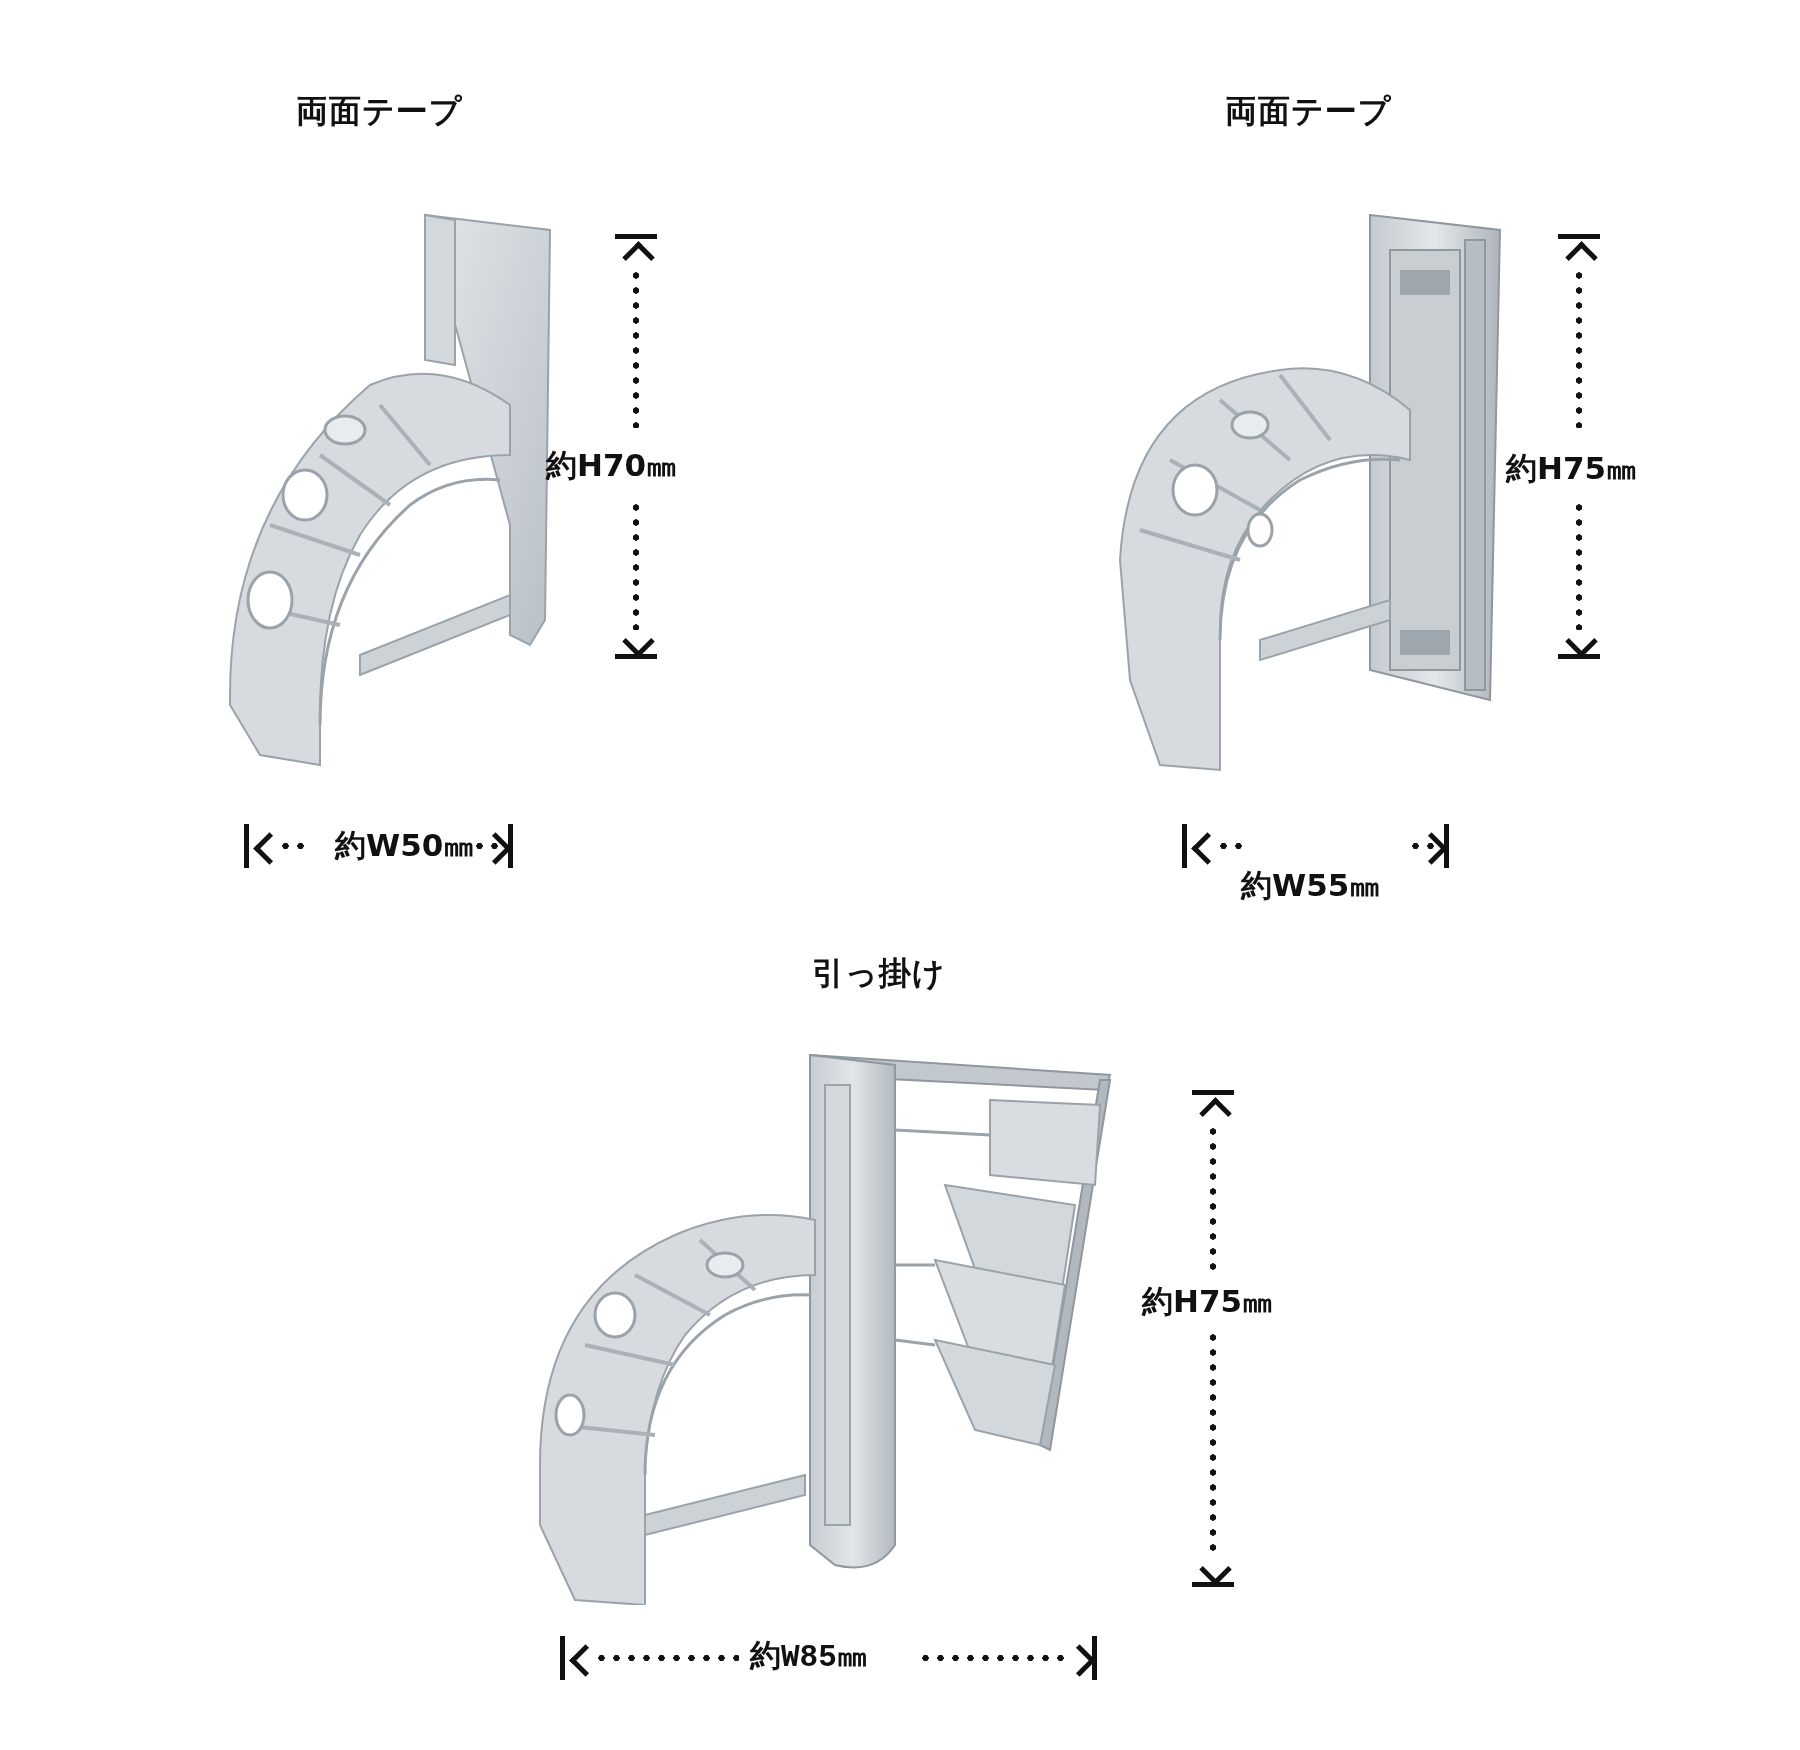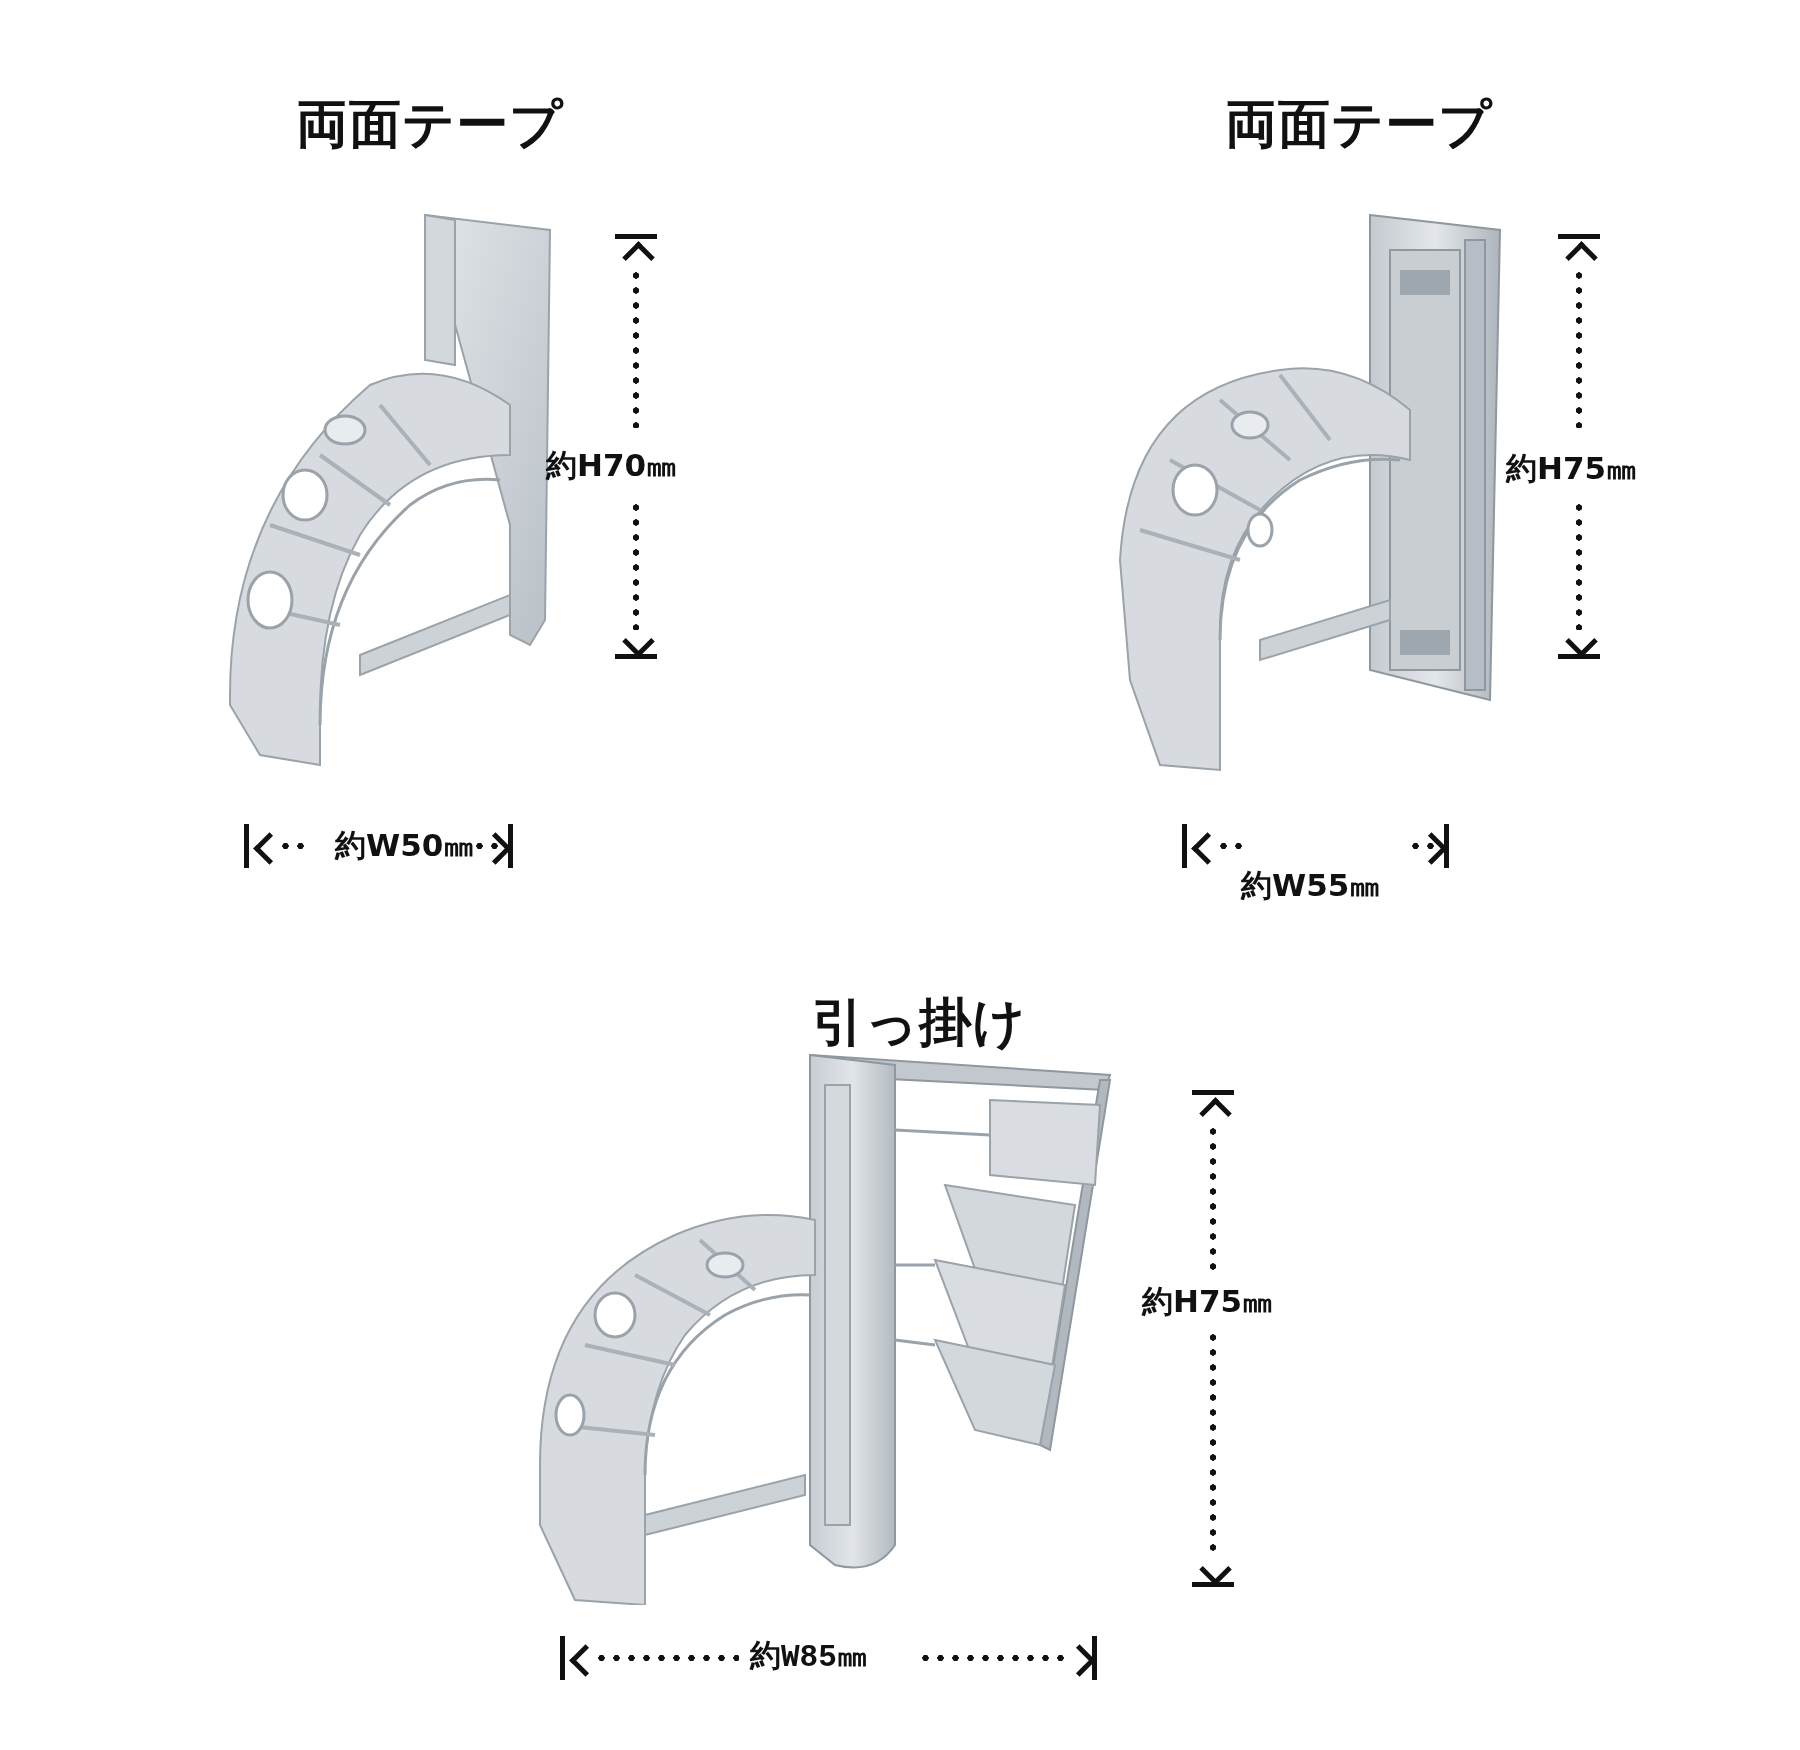--- a/index.html
+++ b/index.html
@@ -1,18 +1,18 @@
 <!DOCTYPE html>
 <html><head>
   <meta charset="utf-8">
   <style>
     html, body { margin: 0; padding: 0; background: #ffffff; }
     body { width: 1800px; height: 1750px; position: relative; overflow: hidden;
            font-family: "DejaVu Sans", "Liberation Sans", sans-serif; color: #111; }
-    .title { position: absolute; font-size: 52px; font-weight: bold; letter-spacing: 1px; white-space: nowrap; }
+    .title { position: absolute; font-size: 32px; font-weight: bold; letter-spacing: 1px; white-space: nowrap; }
     .dim-label { position: absolute; font-size: 31px; font-weight: bold; white-space: nowrap; line-height: 1; }
     .product { position: absolute; }
     svg { display: block; }
     .hbar { position: absolute; background: #111; }
     .dots-v { position: absolute; width: 6px;
       background-image: radial-gradient(circle, #111 3px, transparent 3.4px);
       background-size: 6px 15px; background-repeat: repeat-y; }
     .dots-h { position: absolute; height: 6px;
       background-image: radial-gradient(circle, #111 3px, transparent 3.4px);
       background-size: 15px 6px; background-repeat: repeat-x; }
@@ -111,21 +111,21 @@
 <div>
   <div class="hbar" style="left:1182px; top:824px; width:5px; height:44px;"></div>
   <div class="chev" style="left:1196px; top:837px; border-bottom-width:5px; border-left-width:5px; transform:rotate(45deg);"></div>
   <div class="dots-h" style="left:1216px; top:843px; width:30px;"></div>
   <div class="dim-label" style="left:1241px; top:830px;margin-top:40px;">約W55㎜</div>
   <div class="dots-h" style="left:1408px; top:843px; width:30px;"></div>
   <div class="chev" style="left:1420px; top:837px; border-top-width:5px; border-right-width:5px; transform:rotate(45deg);"></div>
   <div class="hbar" style="left:1444px; top:824px; width:5px; height:44px;"></div>
 </div>
 
-<div class="title" style="left:812px; top:952px;margin-top:36px;">引っ掛け</div>
+<div class="title" style="left:812px; top:952px;">引っ掛け</div>
 
 <div class="product" style="left:535px; top:1045px; width:590px; height:560px;">
   <svg width="590" height="560" viewBox="0 0 590 560">
     <defs>
       <linearGradient id="pg3" x1="0" y1="0" x2="1" y2="0">
         <stop offset="0" stop-color="#c7cdd3"></stop>
           <stop offset="0.5" stop-color="#e2e5e8"></stop>
           <stop offset="1" stop-color="#b3bac1"></stop>
       </linearGradient>
     </defs>

